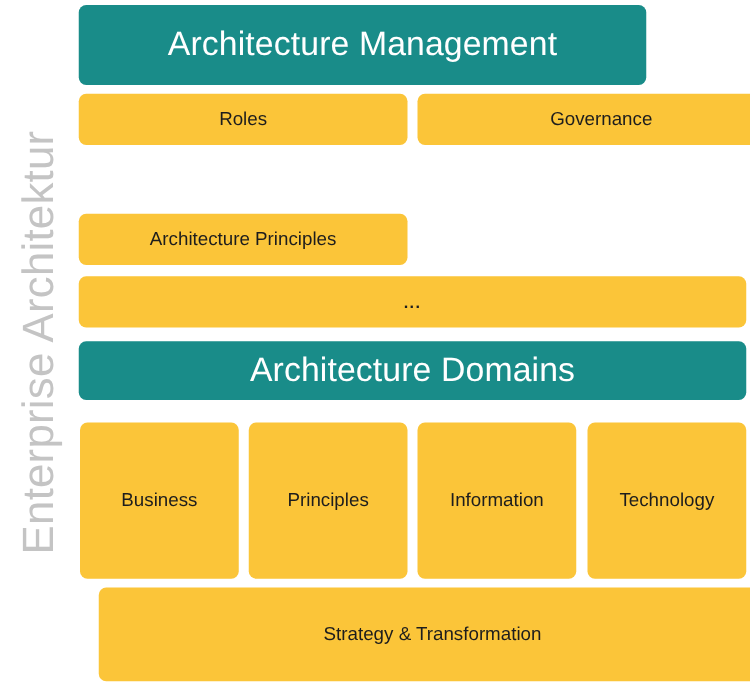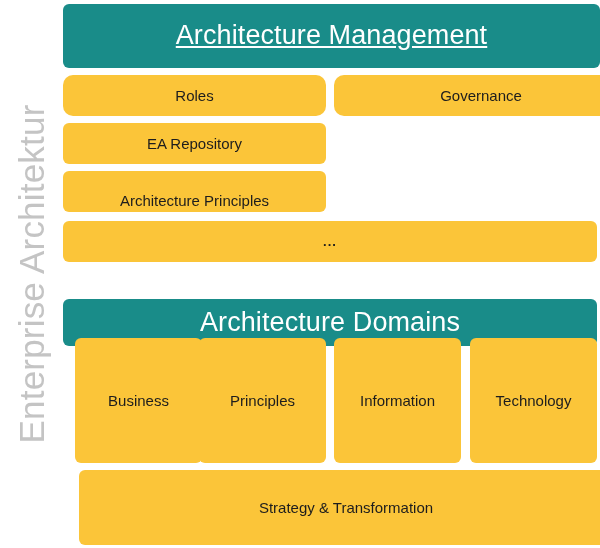--- a/index.html
+++ b/index.html
@@ -89,38 +89,38 @@
     line-height: 1.2;
   }
   .ellipsis-text {
     font-size: 13px;
     font-weight: 700;
     letter-spacing: 1px;
     line-height: 1;
   }
 
   
-  .mgmt-header { left: 0px;  top: 4px;   width: 537px; height: 64px; text-decoration: underline; }
+  .mgmt-header { left: 0px;  top: 4px;   width: 454px; height: 64px; }
 
   
   .col-left  { left: 0px;   width: 263px; }
   .col-right { left: 271px; width: 294px; }
 
-  .row-1 { top: 75px;  height: 41px; border-radius: 10px; }
+  .row-1 { top: 75px;  height: 41px; }
   .row-2 { top: 123px; height: 41px; }
-  .row-3 { top: 171px; height: 41px; align-items: flex-end; }
+  .row-3 { top: 171px; height: 41px; }
 
   .row-ellipsis { left: 0px; top: 221px; width: 534px; height: 41px; }
 
   
-  .dom-header { left: 0px; top: 273px; width: 534px; height: 47px; margin-top: 26px; }
+  .dom-header { left: 0px; top: 273px; width: 534px; height: 47px; }
 
   
   .dom-box { top: 338px; height: 125px; width: 127px; }
-  .dom-1 { left: 12px; }
+  .dom-1 { left: 1px; }
   .dom-2 { left: 136px; }
   .dom-3 { left: 271px; }
   .dom-4 { left: 407px; }
 
   
   .strategy { left: 16px; top: 470px; width: 534px; height: 75px; }
 </style>
 </head>
 <body>
 
@@ -136,23 +136,20 @@
       <span class="title-text">Architecture Management</span>
     </div>
 
     <div class="box amber col-left row-1">
       <span class="item-text">Roles</span>
     </div>
     <div class="box amber col-right row-1">
       <span class="item-text">Governance</span>
     </div>
 
-    <div class="box amber col-left row-2">
-      <span class="item-text">EA Repository</span>
-    </div>
 
     <div class="box amber col-left row-3">
       <span class="item-text">Architecture Principles</span>
     </div>
 
     <div class="box amber row-ellipsis">
       <span class="ellipsis-text">...</span>
     </div>
 
     <div class="box teal dom-header">

